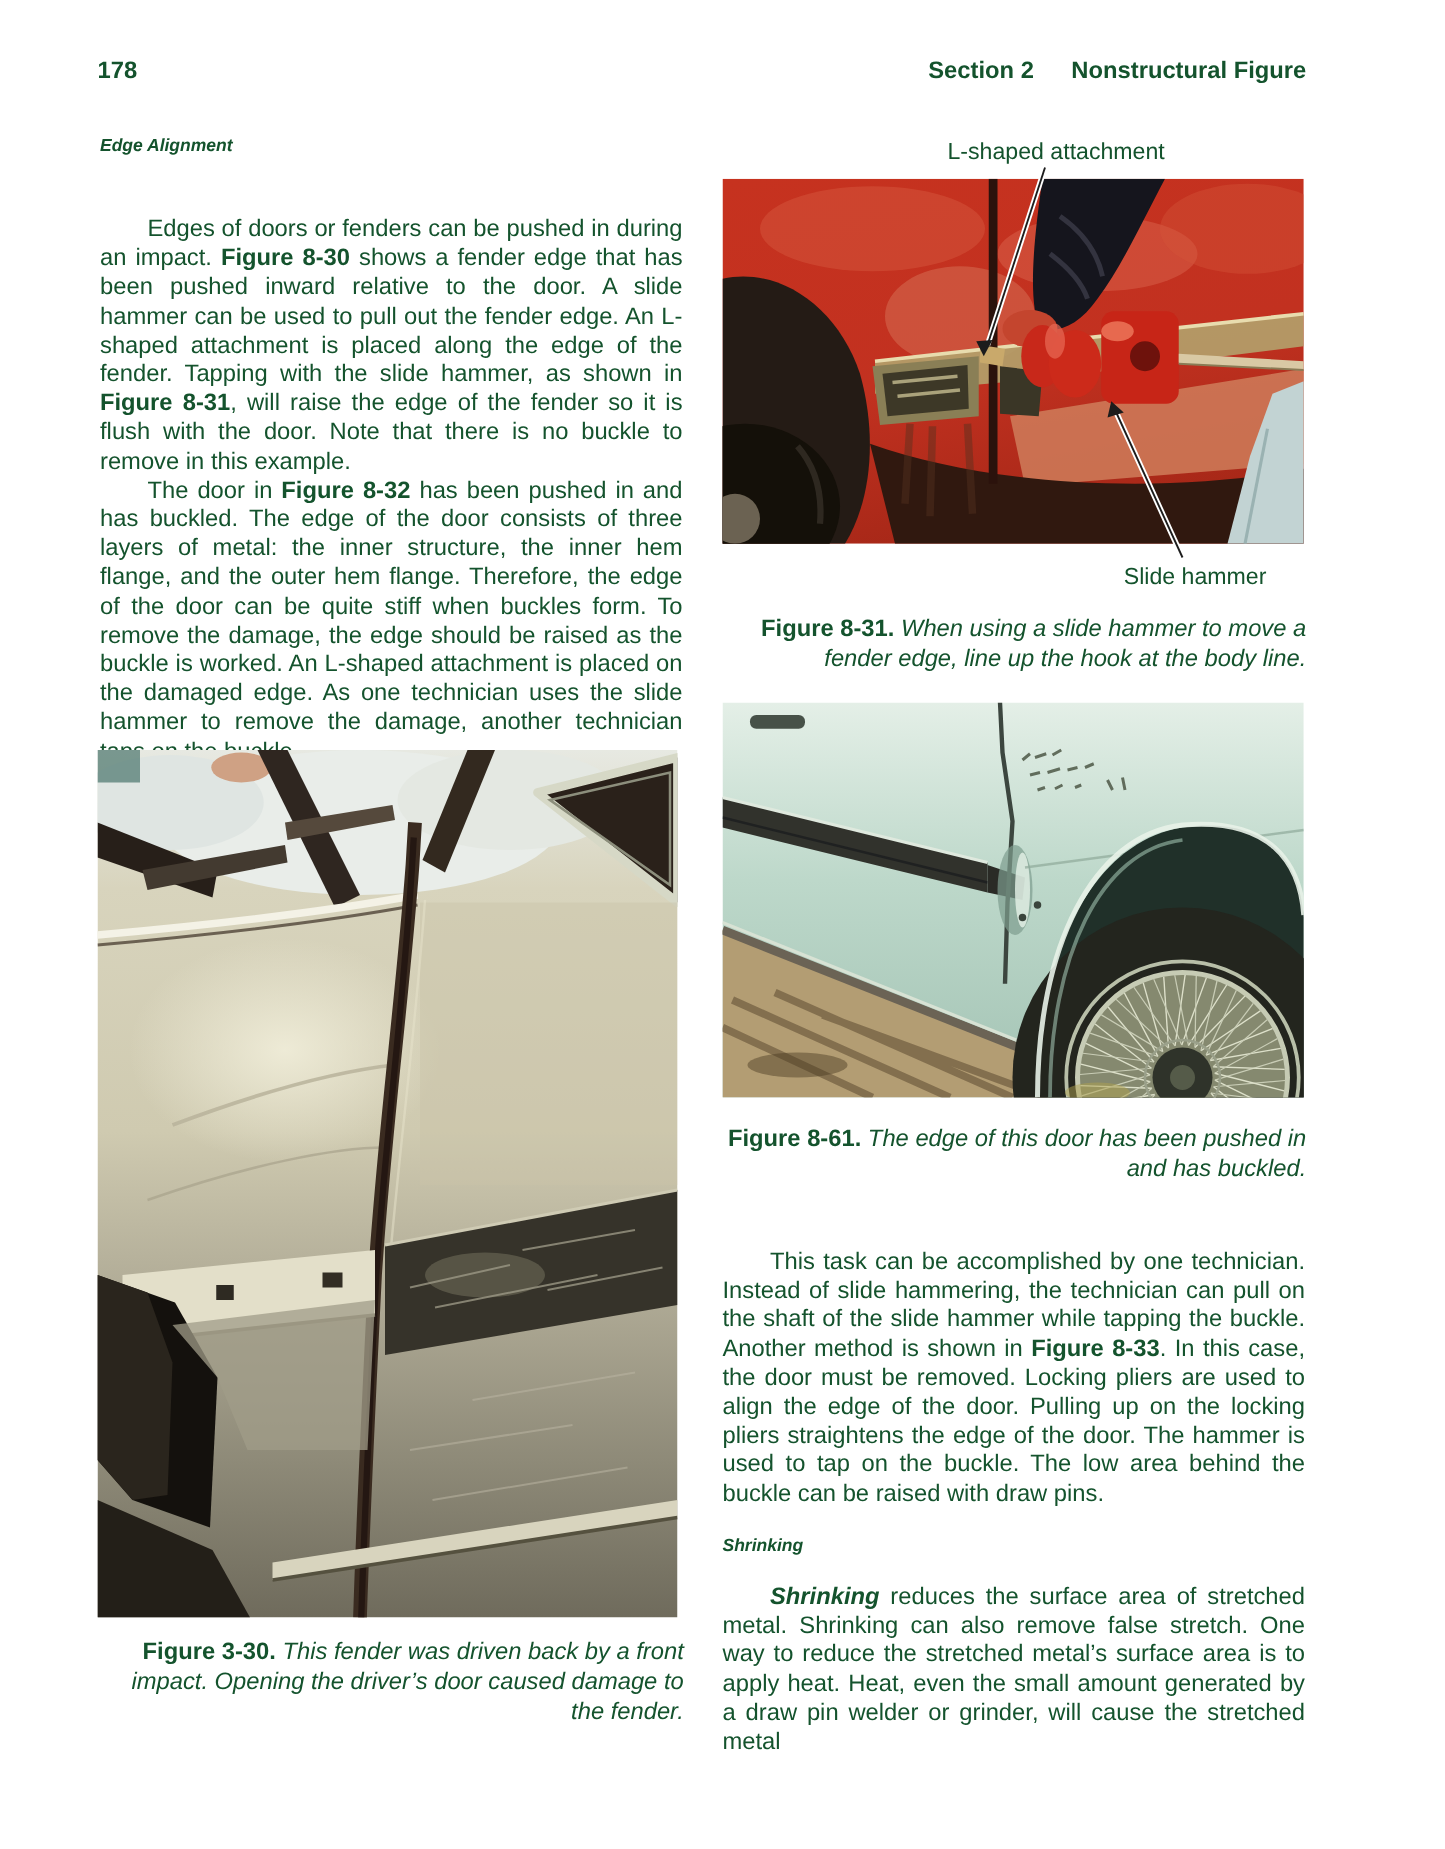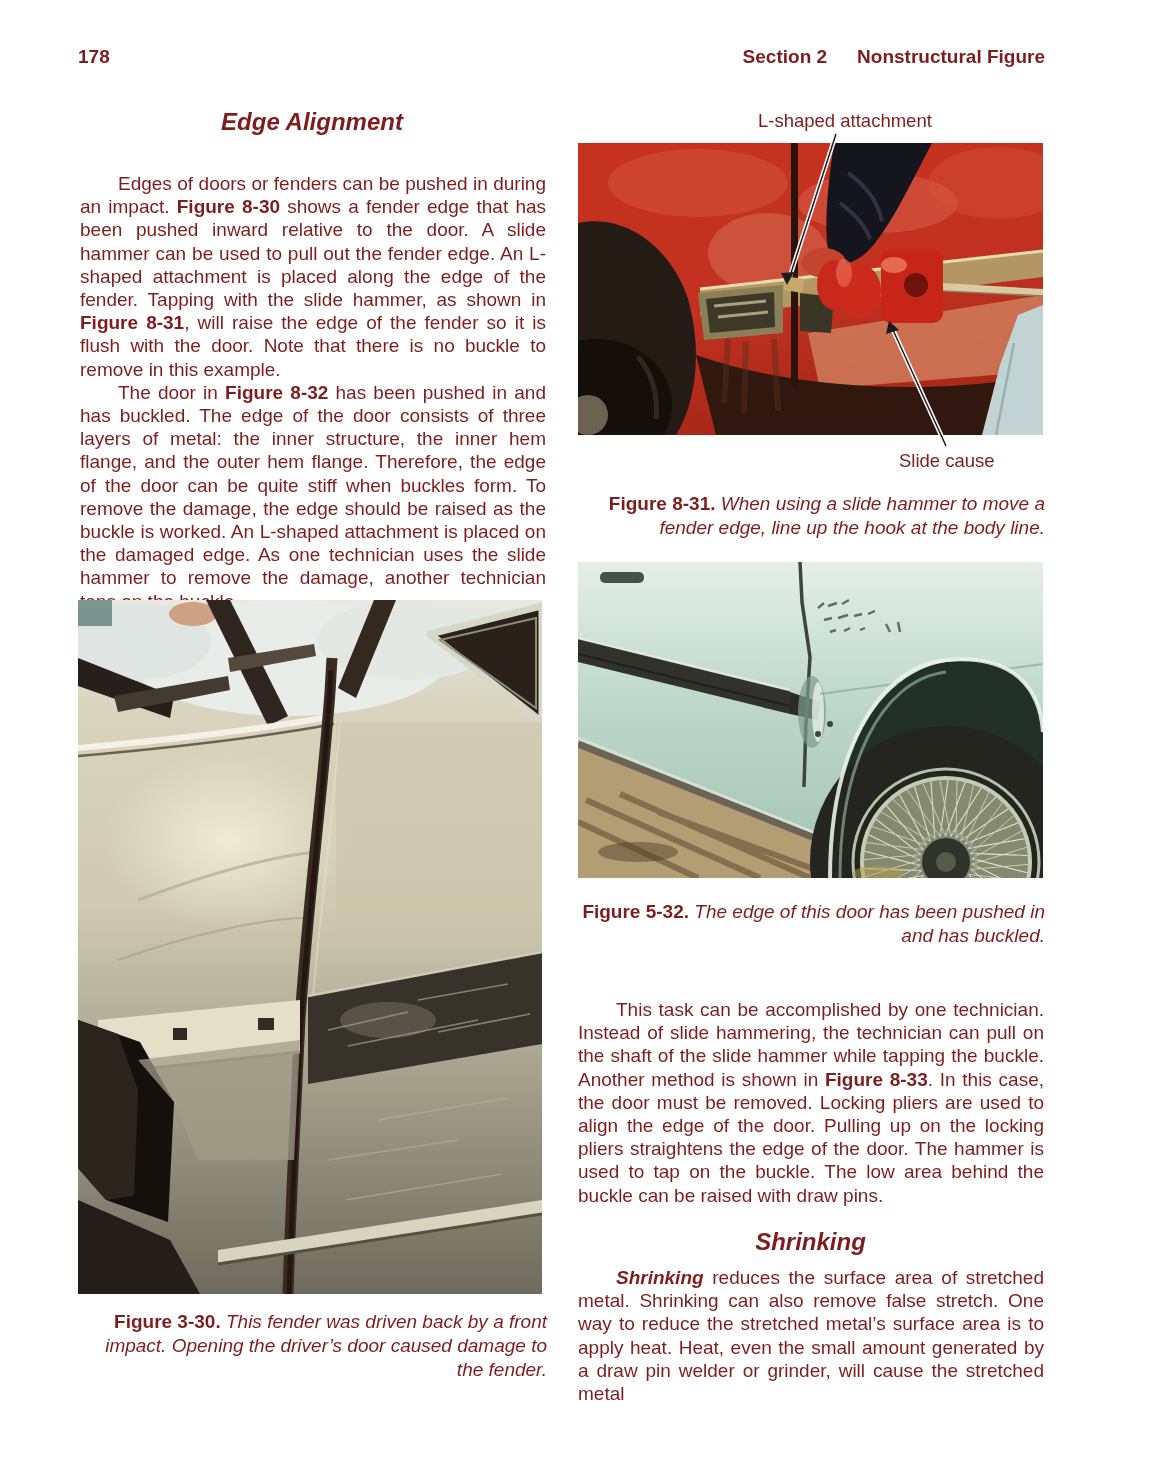--- a/index.html
+++ b/index.html
@@ -1,23 +1,23 @@
 <!DOCTYPE html>
 <html><head>
 <meta charset="utf-8">
 <style>
   html,body{margin:0;padding:0;background:#ffffff;}
   .page{
     position:relative;width:1156px;height:1479px;background:#ffffff;overflow:hidden;
-    font-family:"Liberation Sans","DejaVu Sans",sans-serif;color:#7f1d1d;
+    font-family:"Liberation Sans","DejaVu Sans",sans-serif;color:#14532d;
   }
   .hdr{position:absolute;top:46px;left:78px;width:967px;display:flex;justify-content:space-between;
        font-size:19px;font-weight:bold;}
   .hdr-right{display:flex;gap:30px;}
-  .col-heading{position:absolute;font-size:24px;font-weight:bold;font-style:italic;text-align:center;}
+  .col-heading{position:absolute;font-size:14px;font-weight:bold;font-style:italic;}
   .body-text{position:absolute;font-size:19px;line-height:23.2px;text-align:justify;}
   .body-text p{margin:0;text-indent:38px;}
   .caption{position:absolute;font-size:19px;line-height:24px;text-align:right;}
   .photo{position:absolute;display:block;}
   .callout-label{position:absolute;font-size:18.5px;white-space:nowrap;}
   .leader{position:absolute;left:0;top:0;pointer-events:none;}
 </style>
 </head>
 <body>
 
@@ -153,21 +153,21 @@
     <ellipse cx="316" cy="122" rx="13" ry="8" fill="#ef7a5e" opacity="0.8"></ellipse>
     <ellipse cx="266" cy="130" rx="8" ry="14" fill="#e86a55" opacity="0.7"></ellipse>
 
     <polygon points="365,140 465,146 465,153 365,148" fill="#d9c9a4"></polygon>
     <path d="M365,148 L465,153" stroke="#8a7c56" stroke-width="1.6" fill="none"></path>
 
     <polygon points="440,172 465,162 465,292 404,292 422,222" fill="#c2d3d3"></polygon>
     <path d="M436,200 L418,292" stroke="#9ab2b2" stroke-width="2.5" fill="none"></path>
   </svg>
 
-  <div class="callout-label" style="left:899px;top:450px;">Slide cause</div>
+  <div class="callout-label" style="left:899px;top:450px;">Slide hammer</div>
 
   <div class="caption" style="left:578px;top:492px;width:467px;"><span style="font-weight: bold;">Figure 8-31. </span><span style="font-style: italic;">When using a slide hammer to move a fender edge, line up the hook at the body line.</span></div>
 
   <svg class="photo" style="left:578px;top:562px;" width="465" height="316" viewBox="0 0 465 316" role="img">
     <defs>
       <linearGradient id="f32bg" x1="0" y1="0" x2="0" y2="1">
         <stop offset="0" stop-color="#e4efe7"></stop>
           <stop offset="0.45" stop-color="#bdd8ca"></stop>
         <stop offset="1" stop-color="#a3c3b4"></stop>
       </linearGradient>
@@ -273,21 +273,21 @@
         <line x1="392.5" y1="291.4" x2="435.7" y2="253.8" stroke="#c9cdb6" stroke-width="1"></line>
         <line x1="393.8" y1="296.6" x2="449.3" y2="310.7" stroke="#dde0ca" stroke-width="1.1"></line>
         <line x1="393.8" y1="296.6" x2="443.9" y2="268.9" stroke="#c9cdb6" stroke-width="1"></line>
       </g>
     <circle cx="368" cy="300" r="30" fill="none" stroke="#9aa08a" stroke-width="2"></circle>
     <circle cx="368" cy="300" r="24" fill="#2f332a"></circle>
     <circle cx="368" cy="300" r="10" fill="#555b49"></circle>
     <ellipse cx="300" cy="312" rx="26" ry="8" fill="#b0a24e" opacity="0.5"></ellipse>
   </svg>
 
-  <div class="caption" style="left:578px;top:900px;width:467px;"><span style="font-weight: bold;">Figure 5-32. </span><span style="font-style: italic;">The edge of this door has been pushed in and has buckled.</span></div>
+  <div class="caption" style="left:578px;top:900px;width:467px;"><span style="font-weight: bold;">Figure 8-61. </span><span style="font-style: italic;">The edge of this door has been pushed in and has buckled.</span></div>
 
   <div class="body-text" style="left:578px;top:998px;width:466px;">
     <p><span>This task can be accomplished by one technician. Instead of slide hammering, the technician can pull on the shaft of the slide hammer while tapping the buckle. Another method is shown in </span><span style="font-weight: bold;">Figure 8-33</span><span>. In this case, the door must be removed. Locking pliers are used to align the edge of the door. Pulling up on the locking pliers straightens the edge of the door. The hammer is used to tap on the buckle. The low area behind the buckle can be raised with draw pins.</span></p>
   </div>
 
   <div class="col-heading" style="left:578px;top:1228px;width:465px;">Shrinking</div>
 
   <div class="body-text" style="left:578px;top:1266px;width:466px;">
     <p><span style="font-weight: bold; font-style: italic;">Shrinking</span><span> reduces the surface area of stretched metal. Shrinking can also remove false stretch. One way to reduce the stretched metal’s surface area is to apply heat. Heat, even the small amount generated by a draw pin welder or grinder, will cause the stretched metal</span></p>
   </div>

